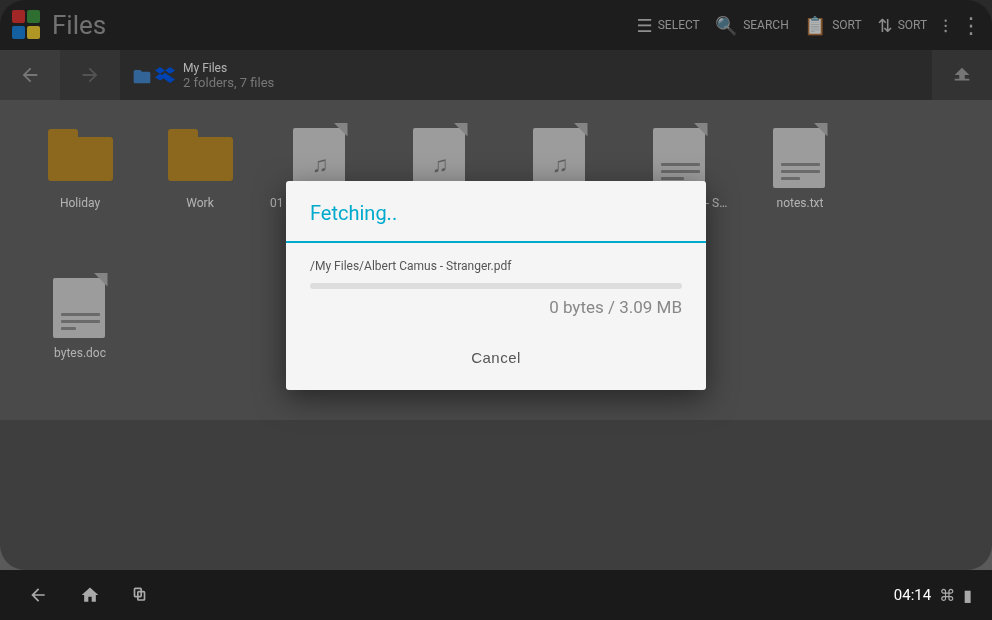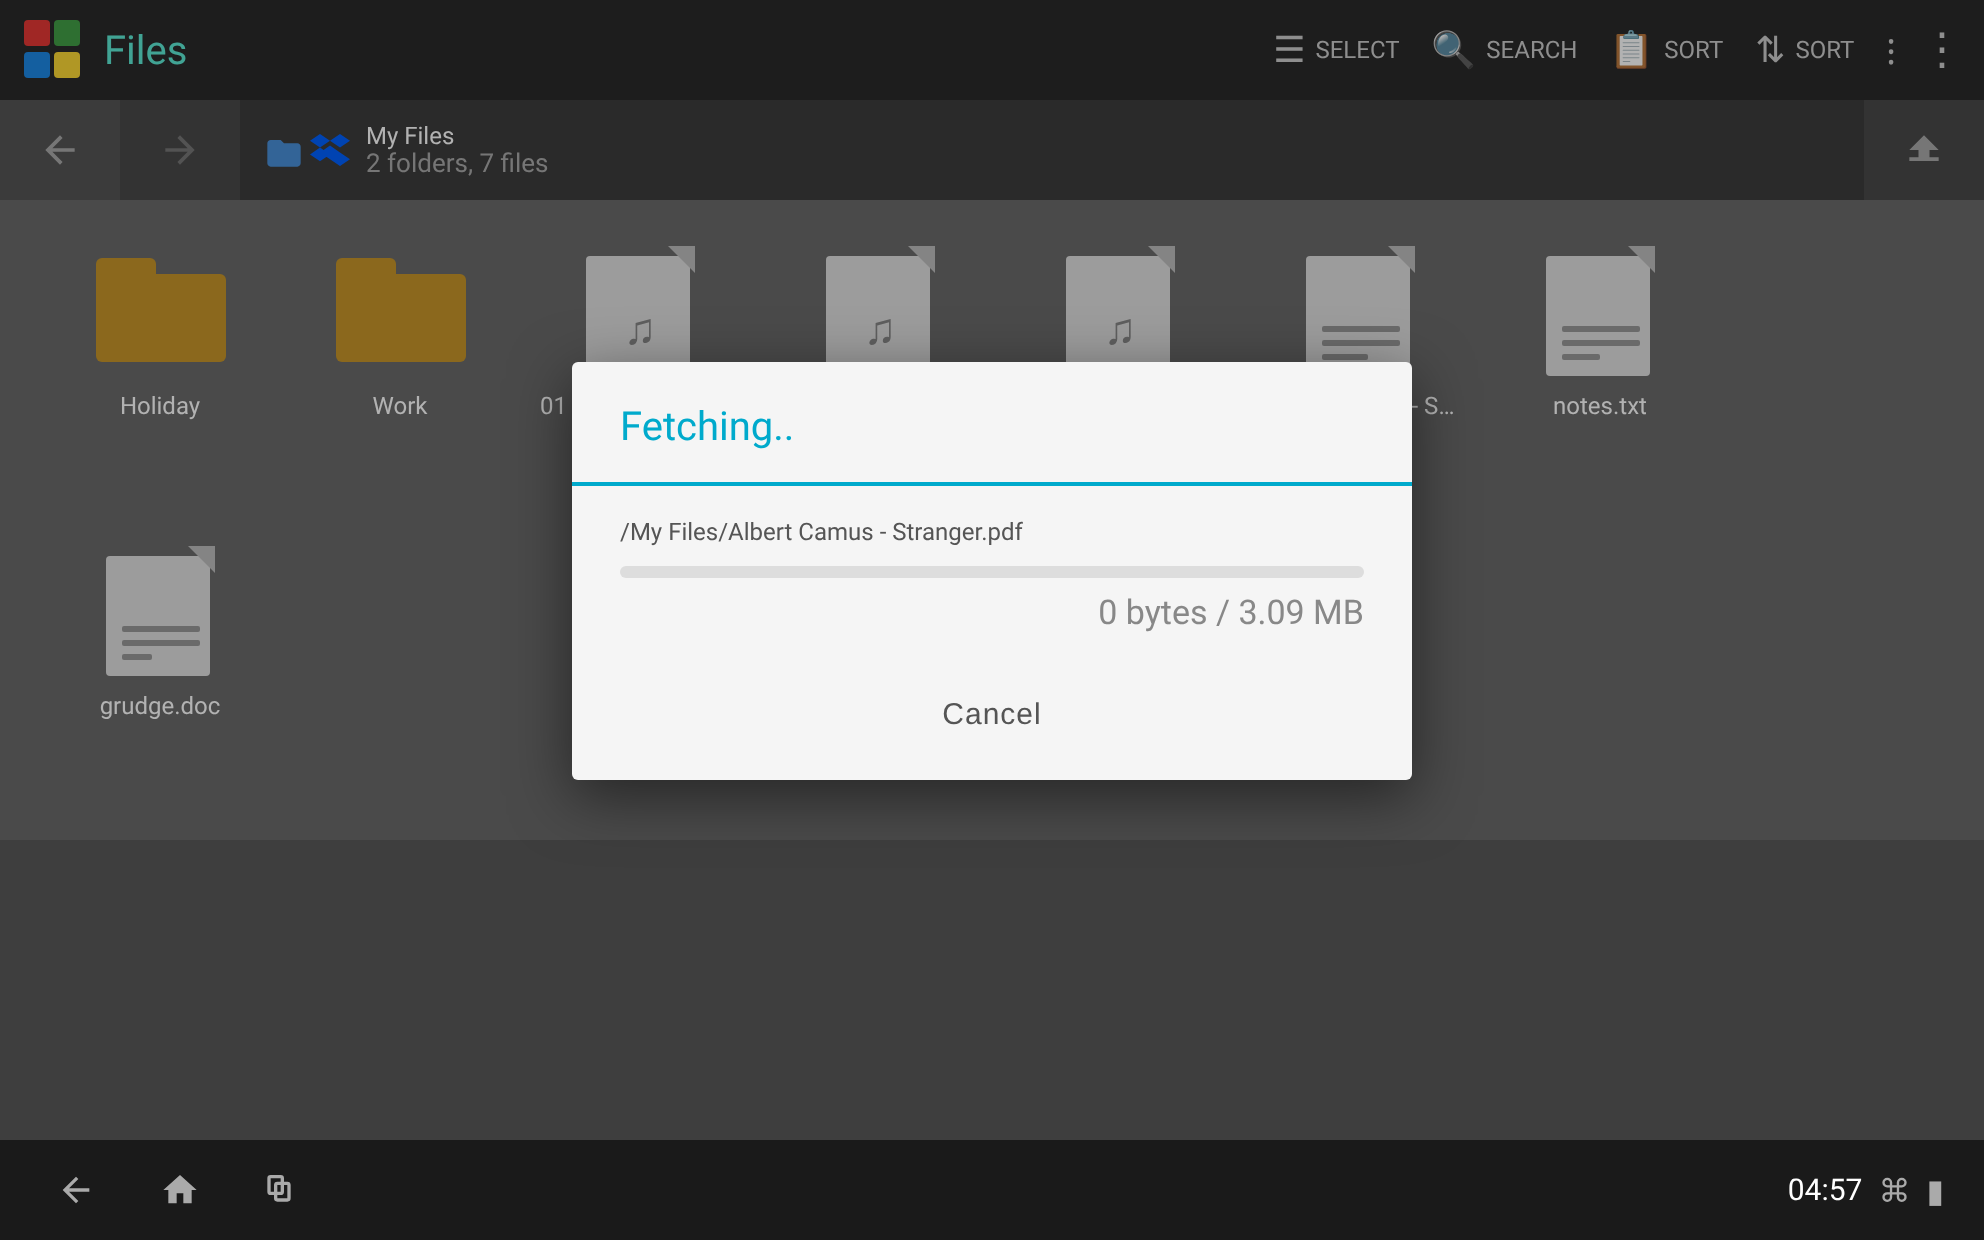--- a/index.html
+++ b/index.html
@@ -34,22 +34,22 @@
     #app-icon .tile {
       width: 13px;
       height: 13px;
       border-radius: 2px;
     }
     #app-icon .tile-red { background: #e53935; }
     #app-icon .tile-green { background: #43a047; }
     #app-icon .tile-blue { background: #1e88e5; }
     #app-icon .tile-yellow { background: #fdd835; }
     #app-title {
-      color: #5eead4;
-      font-size: 20px;
+      color: #a3a3a3;
+      font-size: 26px;
       font-weight: 400;
       margin-right: auto;
     }
     .top-action {
       display: flex;
       align-items: center;
       color: #cccccc;
       font-size: 12px;
       margin-left: 16px;
       cursor: pointer;
@@ -227,20 +227,21 @@
 
     
     #dialog-overlay {
       position: absolute;
       top: 0; left: 0; right: 0; bottom: 50px;
       background: rgba(0,0,0,0.3);
       display: flex;
       align-items: center;
       justify-content: center;
       z-index: 100;
+      border-radius: 25px;
     }
     #dialog {
       background: #f5f5f5;
       width: 420px;
       border-radius: 3px;
       overflow: hidden;
       box-shadow: 0 8px 30px rgba(0,0,0,0.5);
     }
     #dialog-title {
       padding: 20px 24px 16px;
@@ -487,21 +488,21 @@
       <div class="music-file-shape">
         <div class="file-body doc-file-body"></div>
         <div class="file-corner"></div>
         <div class="file-lines">
           <div class="file-line"></div>
           <div class="file-line"></div>
           <div class="file-line" style="width:40%"></div>
         </div>
       </div>
     </div>
-    <span class="file-label">grudge.doc</span>
+    <span class="file-label">bytes.doc</span>
   </div>
 
 </div>
 
 <div id="dialog-overlay">
   <div id="dialog">
     <div id="dialog-title">Fetching..</div>
     <div id="dialog-body">
       <div id="dialog-path">/My Files/Albert Camus - Stranger.pdf</div>
       <div id="progress-bar-bg">
@@ -527,17 +528,17 @@
       </svg>
   </div>
   <div class="sys-btn">
     <svg width="20" height="20" viewBox="0 0 24 24">
         <rect x="3" y="4" width="8" height="10" rx="1" fill="none" stroke="#aaa" stroke-width="2"></rect>
         <rect x="7" y="8" width="8" height="10" rx="1" fill="none" stroke="#aaa" stroke-width="2"></rect>
       </svg>
   </div>
 
   <div id="sys-right">
-    <span id="sys-time">04:57</span>
+    <span id="sys-time">04:14</span>
     <span id="wifi-icon">⌘</span>
     <span id="battery-icon">▮</span>
   </div>
 </div>
 
 </body></html>

